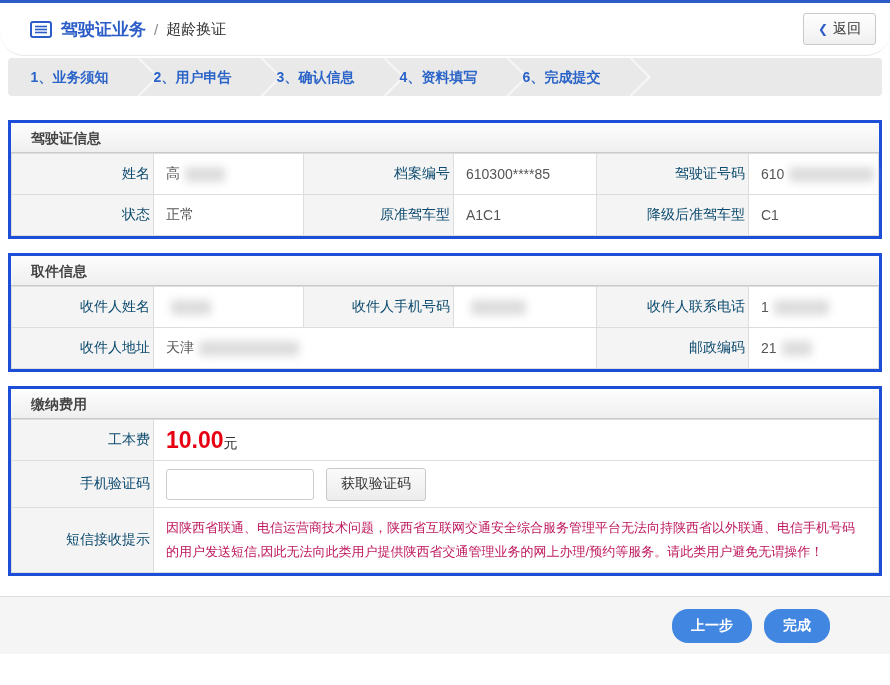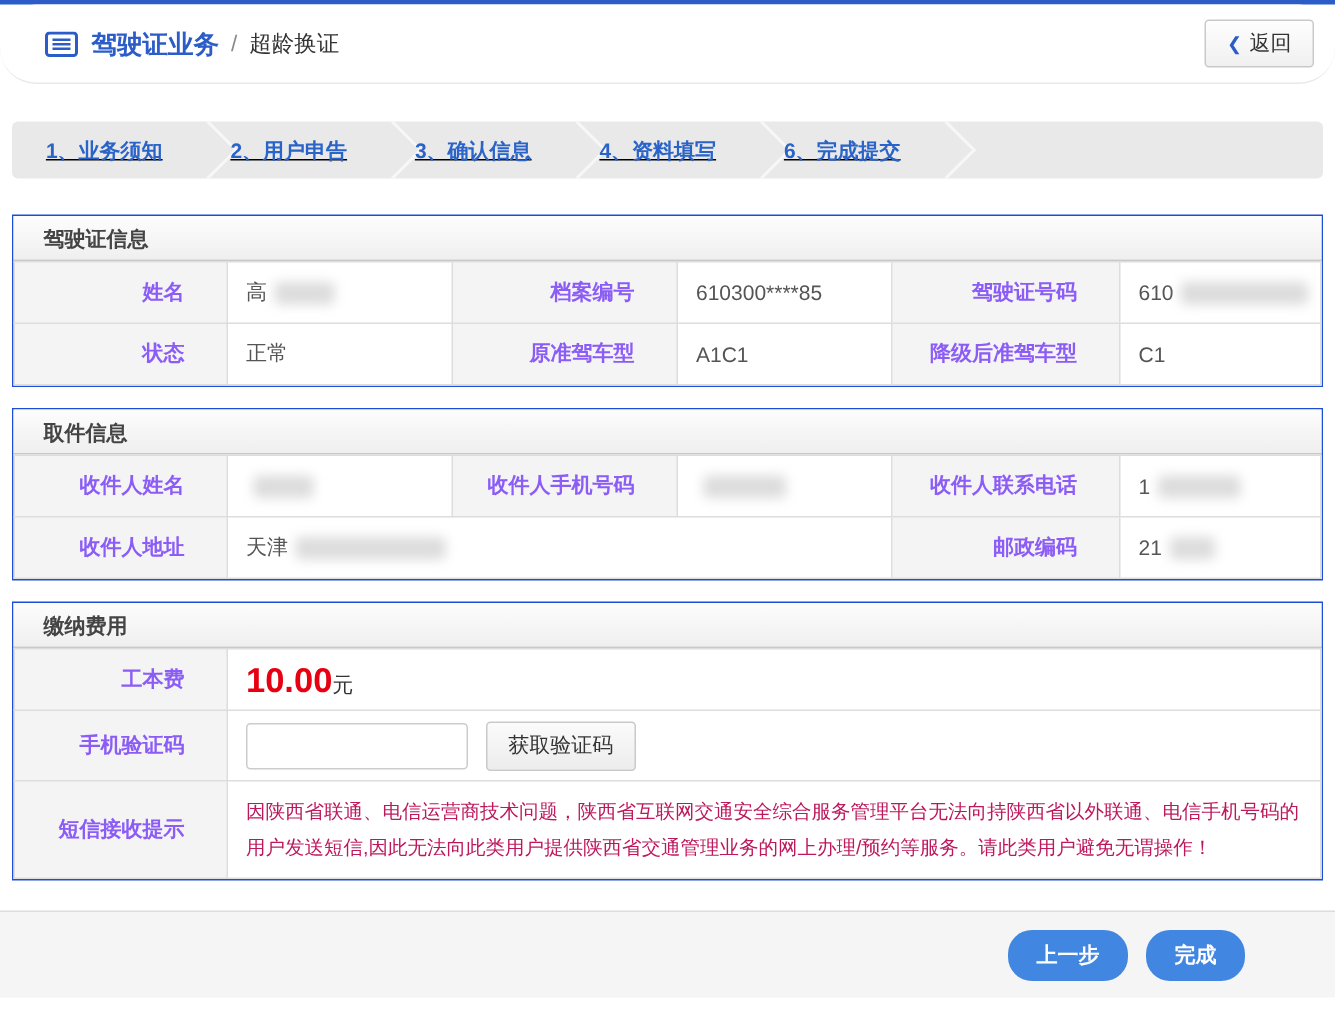--- a/index.html
+++ b/index.html
@@ -22,55 +22,55 @@
   .back-btn {
     margin-left: auto; cursor: pointer;
     border: 1px solid #c9c9c9; border-radius: 3px;
     background: linear-gradient(#fefefe, #f0f0f0);
     padding: 6px 14px; font-size: 14px; color: #333;
     font-family: inherit; display: flex; align-items: center; gap: 5px;
   }
   .back-chevron { color: #2b5cc7; font-size: 12px; font-weight: bold; }
   
   .wizard {
-    margin: 25px 8px 0; height: 38px; background: #e9e9e9;
-    border-radius: 4px; display: flex; position: relative; overflow: hidden; text-decoration: underline;
+    margin: 2px 8px 0; height: 38px; background: #e9e9e9;
+    border-radius: 4px; display: flex; position: relative; overflow: hidden;
   }
   .step {
     width: 123px; line-height: 38px; text-align: center;
     color: #2b64c8; font-size: 14px; font-weight: bold;
     position: relative; flex-shrink: 0;
   }
   .step.has-sep::after {
     content: ""; position: absolute; right: -22px; top: 5px;
     width: 26px; height: 26px;
     border-top: 2px solid #f7f7f7; border-right: 2px solid #f7f7f7;
     transform: rotate(45deg); pointer-events: none;
   }
   .step.active {
     width: 139px; margin-left: 2px; margin-right: -18px; z-index: 2;
     background: linear-gradient(180deg, #4f97ea, #2f7ad9);
     color: #fff;
     clip-path: polygon(0 0, calc(100% - 15px) 0, 100% 50%, calc(100% - 15px) 100%, 0 100%, 15px 50%);
   }
   .wizard-filler { flex: 1; }
   
-  .section { border: 1px solid #1d4ed8; margin: 14px 8px 0; background: #fff; }
+  .section { border: 3px solid #1d4ed8; margin: 14px 8px 0; background: #fff; }
   .section.first { margin-top: 24px; }
   .sec-title {
     height: 30px; line-height: 30px; padding-left: 20px;
     background: linear-gradient(#fdfdfd, #efefef);
     color: #444; font-weight: bold; font-size: 14px;
     border-bottom: 1px solid #c9c9c9;
   }
   table { width: 100%; border-collapse: collapse; table-layout: fixed; }
   td { border: 1px solid #ddd; height: 41px; font-size: 14px; vertical-align: middle; }
   td.lab {
-    background: #f4f4f4; text-align: right; padding-right: 28px;
-    color: #8b5cf6; font-weight: bold;
+    background: #f4f4f4; text-align: right; padding-right: 3px;
+    color: #0c4a6e; font-weight: normal;
   }
   td.val { background: #fff; padding-left: 12px; color: #555; }
   .blur {
     display: inline-block; vertical-align: middle; height: 15px;
     background: #dcdcdc; filter: blur(4px); border-radius: 3px; margin-left: 5px;
   }
   .w30 { width: 30px; } .w40 { width: 40px; } .w55 { width: 55px; }
   .w85 { width: 85px; } .w100 { width: 100px; }
   .fee-num { color: #e60012; font-weight: bold; font-size: 23px; }
   .fee-unit { color: #333; font-size: 14px; }

